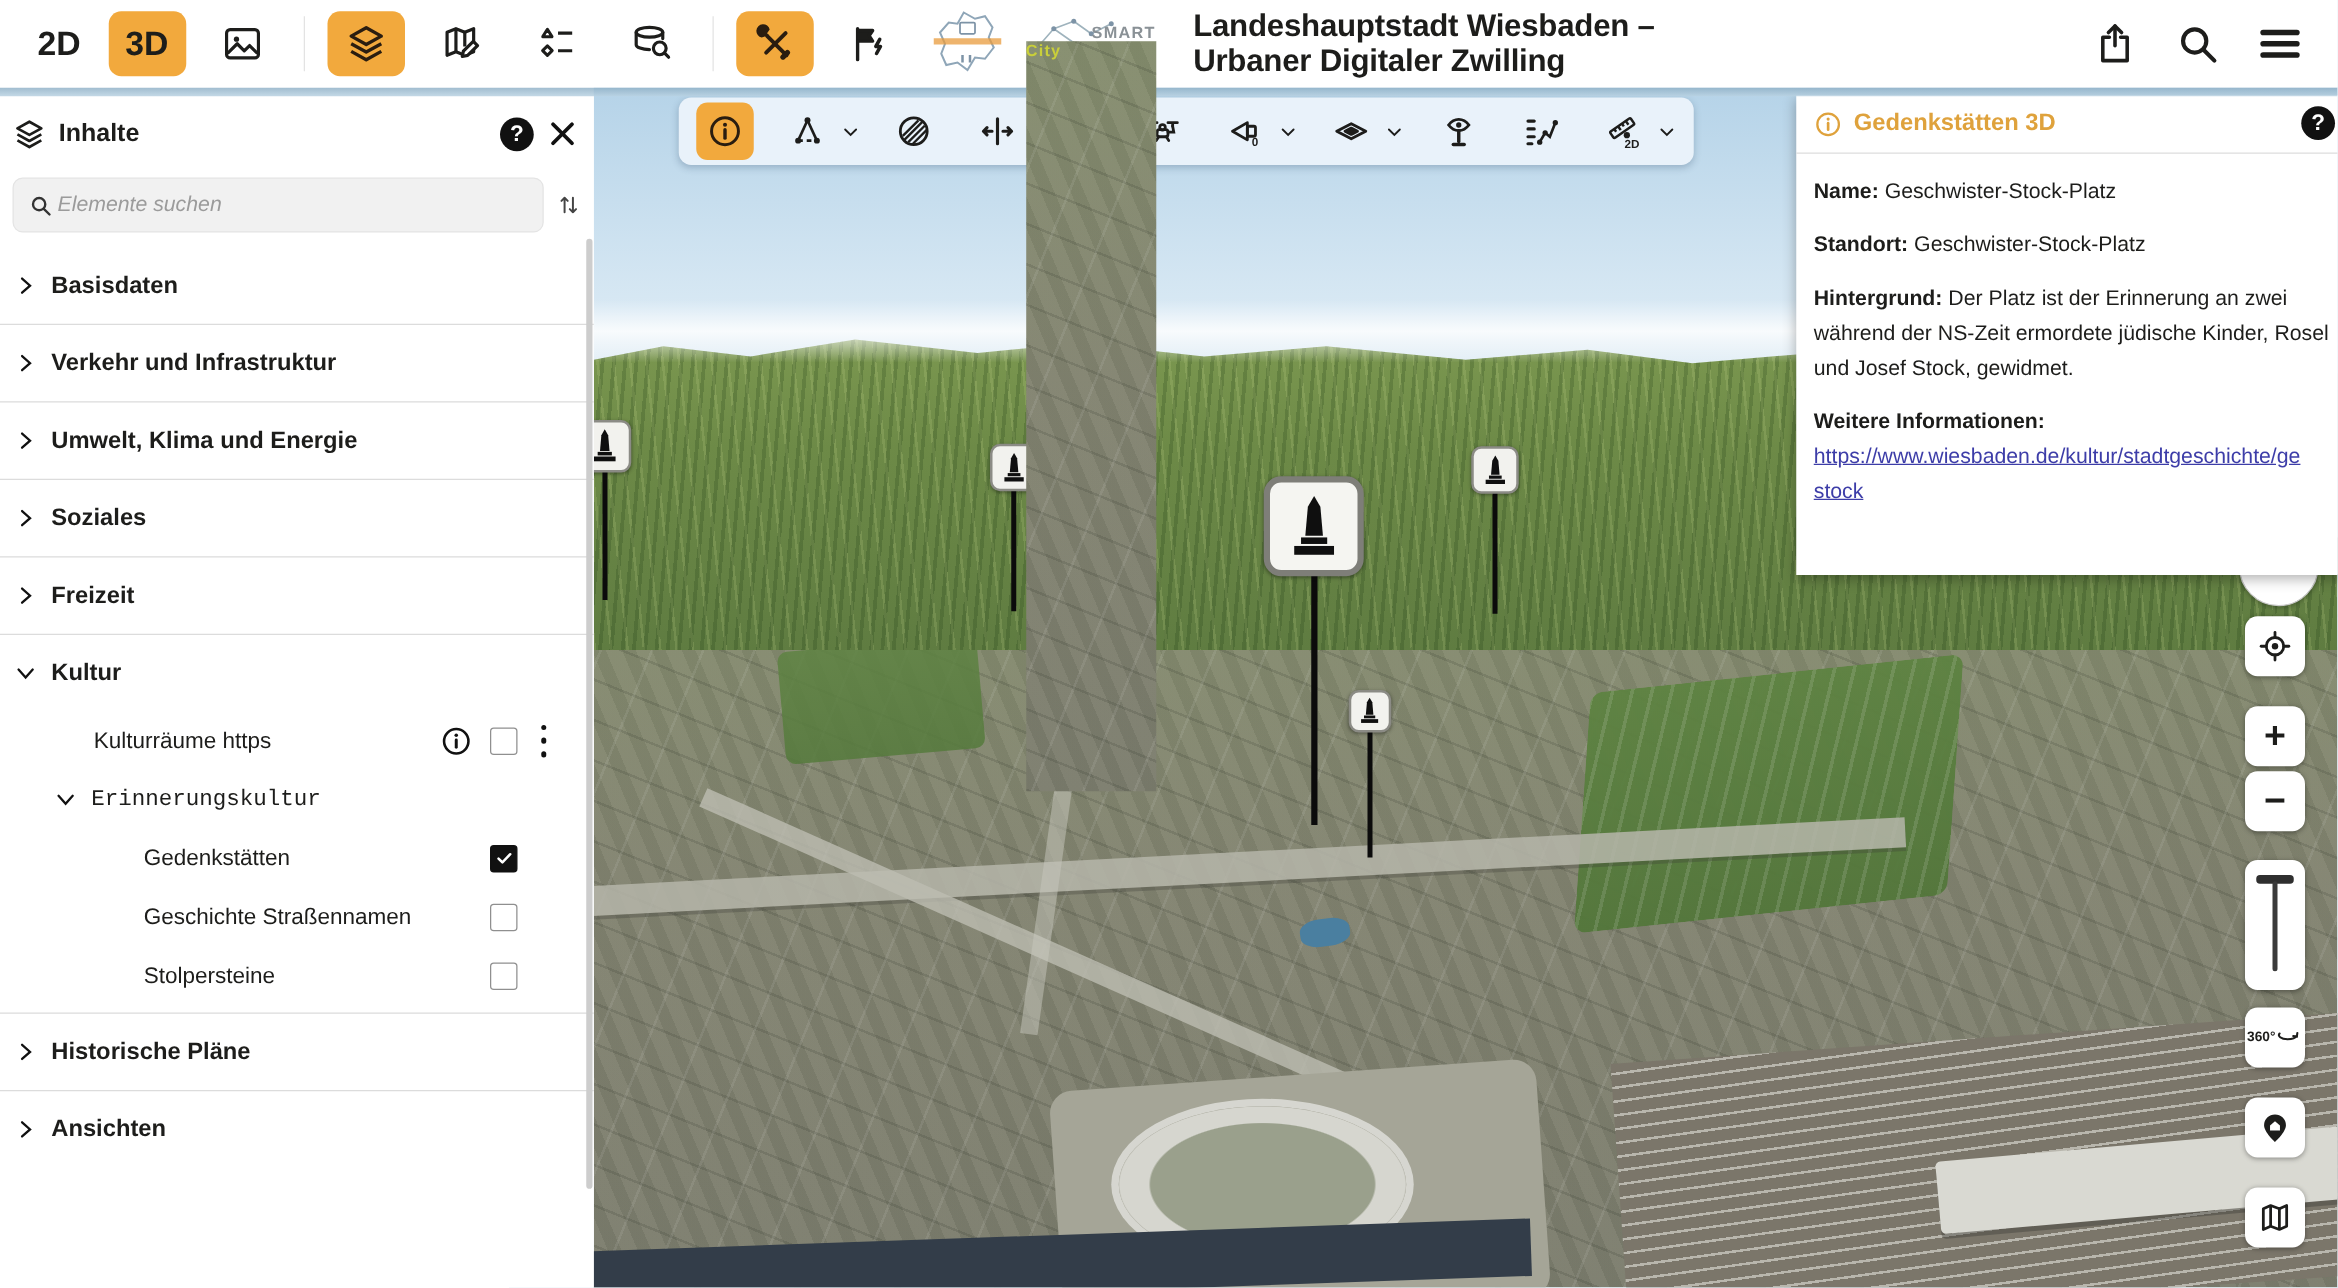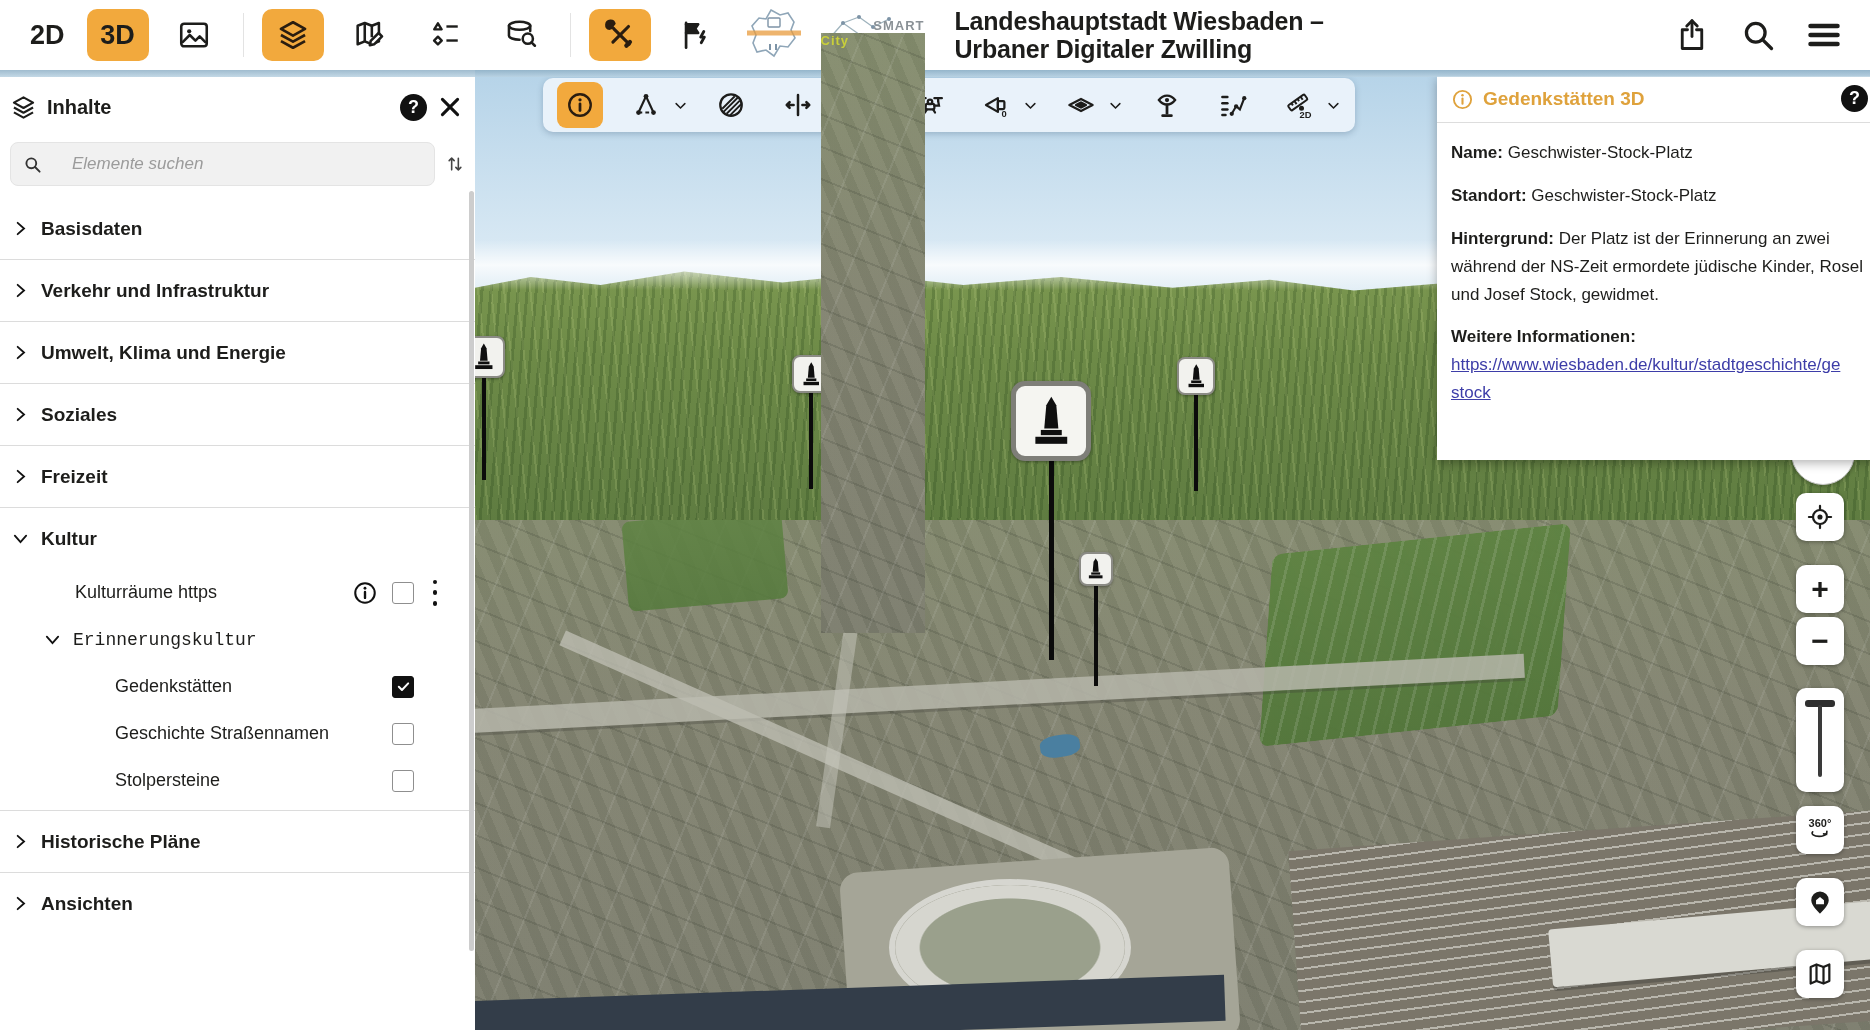--- a/index.html
+++ b/index.html
@@ -28,21 +28,21 @@
   .hdr-right .hicon{width:36px;height:36px;}
 
   
   #sidebar{position:absolute;left:0;top:76px;width:475px;height:954px;background:#fff;z-index:50;}
   .sb-head{height:46px;display:flex;align-items:center;padding:8px 12px 0 10px;gap:10px;}
   .sb-title{font-size:20px;font-weight:700;flex:1;}
   .circle-help{width:27px;height:27px;border-radius:50%;background:#111;color:#fff;font-size:18px;font-weight:700;
                display:flex;align-items:center;justify-content:center;}
   .sb-search{display:flex;align-items:center;margin:12px 10px 0 10px;gap:10px;}
   .search-pill{flex:1;height:44px;background:#f1f1f1;border:1px solid #e4e4e4;border-radius:8px;
-               display:flex;align-items:center;padding:0 12px;gap:28px;box-sizing:border-box;}
+               display:flex;align-items:center;padding:0 12px;gap:2px;box-sizing:border-box;}
   .search-pill input{border:none;outline:none;background:transparent;flex:1;font-size:17px;
                font-family:"Liberation Sans",sans-serif;color:#333;}
   .search-pill input::placeholder{color:#9b9b9b;font-style:italic;}
   #sb-list{margin-top:12px;}
   .sb-row{height:61px;display:flex;align-items:center;gap:12px;padding-left:12px;font-size:19px;font-weight:600;}
   .sb-row + .sb-row, .bt{border-top:1px solid #dcdcdc;}
   .sb-sub{position:relative;height:47px;display:flex;align-items:center;font-size:18px;font-weight:500;}
   .chev{width:17px;height:17px;flex:0 0 auto;}
   .ind1{padding-left:75px;} .ind1c{padding-left:44px;gap:12px;font-family:Liberation Mono, monospace;} .ind2{padding-left:115px;}
   .rt-ic{position:absolute;top:50%;transform:translateY(-50%);}
@@ -123,21 +123,21 @@
   .ip-link{color:#3D3DA8;text-decoration:underline;white-space:nowrap;display:block;cursor:pointer;}
 
   
   .mctl{position:absolute;left:1321px;width:48px;height:48px;background:#fff;border-radius:10px;z-index:20;
       box-shadow:0 1px 4px rgba(0,0,0,.35);display:flex;align-items:center;justify-content:center;}
   .mctl svg{width:28px;height:28px;}
   .zoomtxt{font-size:30px;font-weight:700;line-height:1;}
   #tiltSlider{height:104px;flex-direction:column;justify-content:flex-start;padding-top:12px;box-sizing:border-box;}
   .tilt-handle{width:30px;height:7px;background:#2f2f2f;border-radius:3px;}
   .tilt-track{width:4.5px;height:72px;background:#3a3a3a;border-radius:2px;margin-top:-2px;}
-  .r360{font-size:11px;font-weight:700;display:flex;flex-direction:column;align-items:center;line-height:1;}
+  .r360{font-size:11px;font-weight:700;display:flex;flex-direction:row;align-items:center;line-height:1;}
   #compass{position:absolute;left:1791px;top:421px;width:62px;height:62px;border-radius:50%;background:#fff;
       border:1px solid #c9c9c9;z-index:15;box-shadow:0 1px 4px rgba(0,0,0,.3);}
 
   svg{display:block;}
 </style>
 </head>
 <body>
 
 <div id="app">
 

